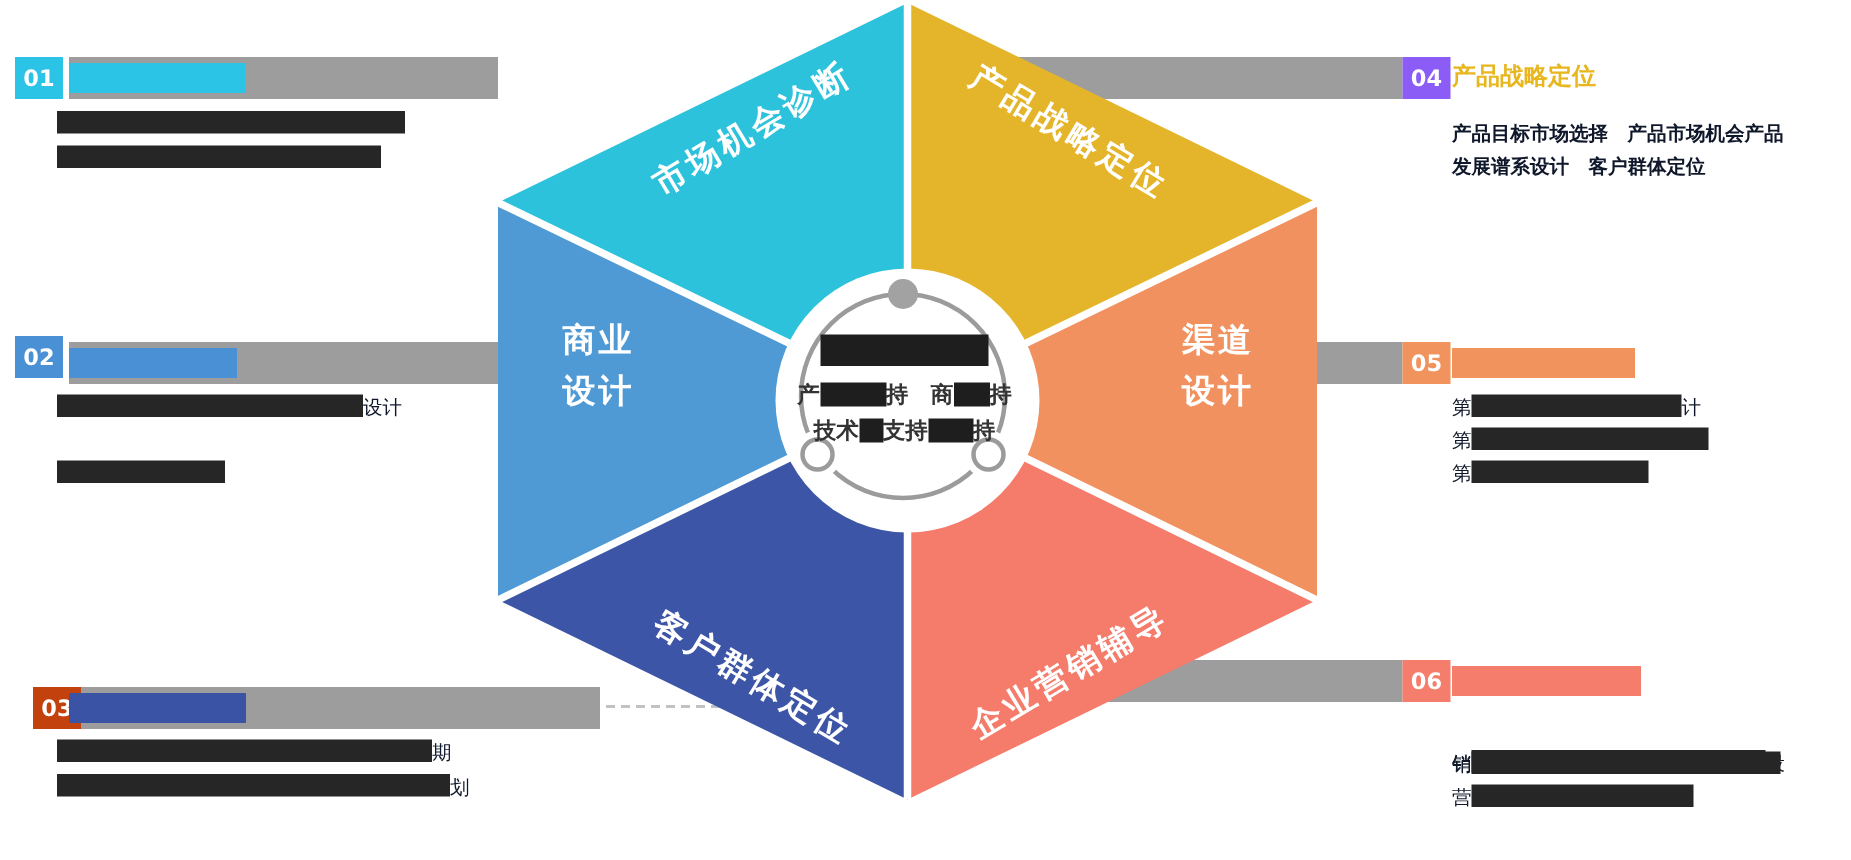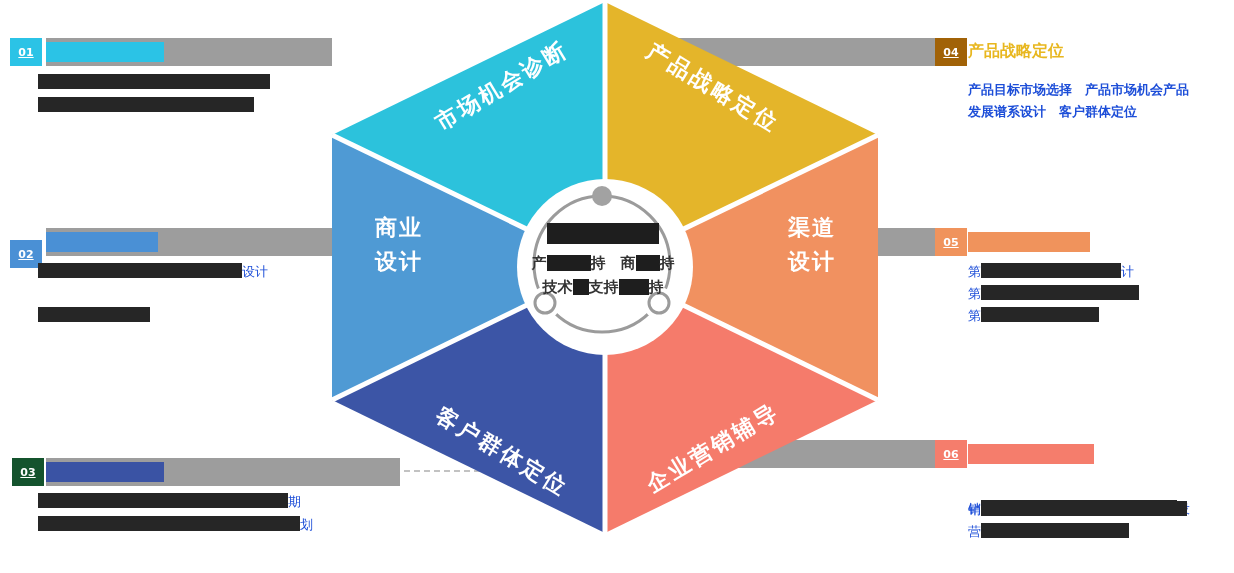--- a/index.html
+++ b/index.html
@@ -7,29 +7,29 @@
 
   
   .bar { position:absolute; height:28px; background:#9d9d9d; z-index:1; }
   .dash-link { position:absolute; height:0; border-top:2px dashed #c2c2c2; z-index:1; }
 
   
   svg.hex { position:absolute; left:0; top:0; z-index:2; pointer-events:none; }
 
   
   .num { position:absolute; width:32px; height:28px; z-index:3; color:#fff; font-weight:bold;
-         font-size:11px; display:flex; align-items:center; justify-content:center;text-decoration:underline; }
+         font-size:15px; display:flex; align-items:center; justify-content:center; }
 
   
   .title-redact { position:absolute; height:20px; z-index:3; }
 
   
   .redact { display:inline-block; background:#262626; height:15px; vertical-align:-2px; }
 
-  .body-line { position:absolute; z-index:3; font-size:13px; color:#1d4ed8; white-space:nowrap; line-height:17px; }
+  .body-line { position:absolute; z-index:3; font-size:13px; color:#0f172a; white-space:nowrap; line-height:17px; }
   .body-line.bold { font-weight:600; }
 
   .callout-title-text { position:absolute; z-index:3; font-size:16px; font-weight:bold; white-space:nowrap; }
 
   
   .seg-label { position:absolute; z-index:4; color:#fff; font-weight:bold; font-size:22px;
                letter-spacing:3px; text-align:center; white-space:nowrap; }
   .seg-label.stacked { letter-spacing:2px; line-height:34px; }
 
   
@@ -108,31 +108,31 @@
         <span class="redact" style="width:30px"></span>
         <span>持</span>
     </div>
   </div>
 
   <div class="num" style="left: 10px; top: 38px; background: rgb(43, 195, 230);">01</div>
   <div class="title-redact" style="left: 46px; top: 42px; width: 118px; background: rgb(43, 195, 230);"></div>
   <div class="body-line" style="left:38px;top:74px"><span class="redact" style="width:232px"></span></div>
   <div class="body-line" style="left:38px;top:97px"><span class="redact" style="width:216px"></span></div>
 
-  <div class="num" style="left: 10px; top: 240px; background: rgb(74, 144, 213);">02</div>
+  <div class="num" style="left: 10px; top: 224px; background: rgb(74, 144, 213);">02</div>
   <div class="title-redact" style="left: 46px; top: 232px; width: 112px; background: rgb(74, 144, 213);"></div>
   <div class="body-line" style="left:38px;top:263px"><span class="redact" style="width:204px"></span><span>设计</span></div>
   <div class="body-line" style="left:38px;top:307px"><span class="redact" style="width:112px"></span></div>
 
-  <div class="num" style="left: 12px; top: 458px; background: #14532d;">03</div>
+  <div class="num" style="left: 22px; top: 458px; background: #c2410c;">03</div>
   <div class="title-redact" style="left: 46px; top: 462px; width: 118px; background: rgb(58, 83, 164);"></div>
   <div class="body-line" style="left:38px;top:493px"><span class="redact" style="width:250px"></span><span>期</span></div>
   <div class="body-line" style="left:38px;top:516px"><span class="redact" style="width:262px"></span><span>划</span></div>
 
-  <div class="num" style="left: 935px; top: 38px; background: #a16207;">04</div>
+  <div class="num" style="left: 935px; top: 38px; background: #8b5cf6;">04</div>
   <div class="callout-title-text" style="left: 968px; top: 41px; color: rgb(232, 183, 31);">产品战略定位</div>
   <div class="body-line bold" style="left:968px;top:81px">产品目标市场选择　产品市场机会产品</div>
   <div class="body-line bold" style="left:968px;top:103px">发展谱系设计　客户群体定位</div>
 
   <div class="num" style="left: 935px; top: 228px; background: rgb(240, 147, 92);">05</div>
   <div class="title-redact" style="left: 968px; top: 232px; width: 122px; background: rgb(240, 147, 92);"></div>
   <div class="body-line" style="left:968px;top:263px"><span>第</span><span class="redact" style="width:140px"></span><span>计</span></div>
   <div class="body-line" style="left:968px;top:285px"><span>第</span><span class="redact" style="width:158px"></span></div>
   <div class="body-line" style="left:968px;top:307px"><span>第</span><span class="redact" style="width:118px"></span></div>
 

